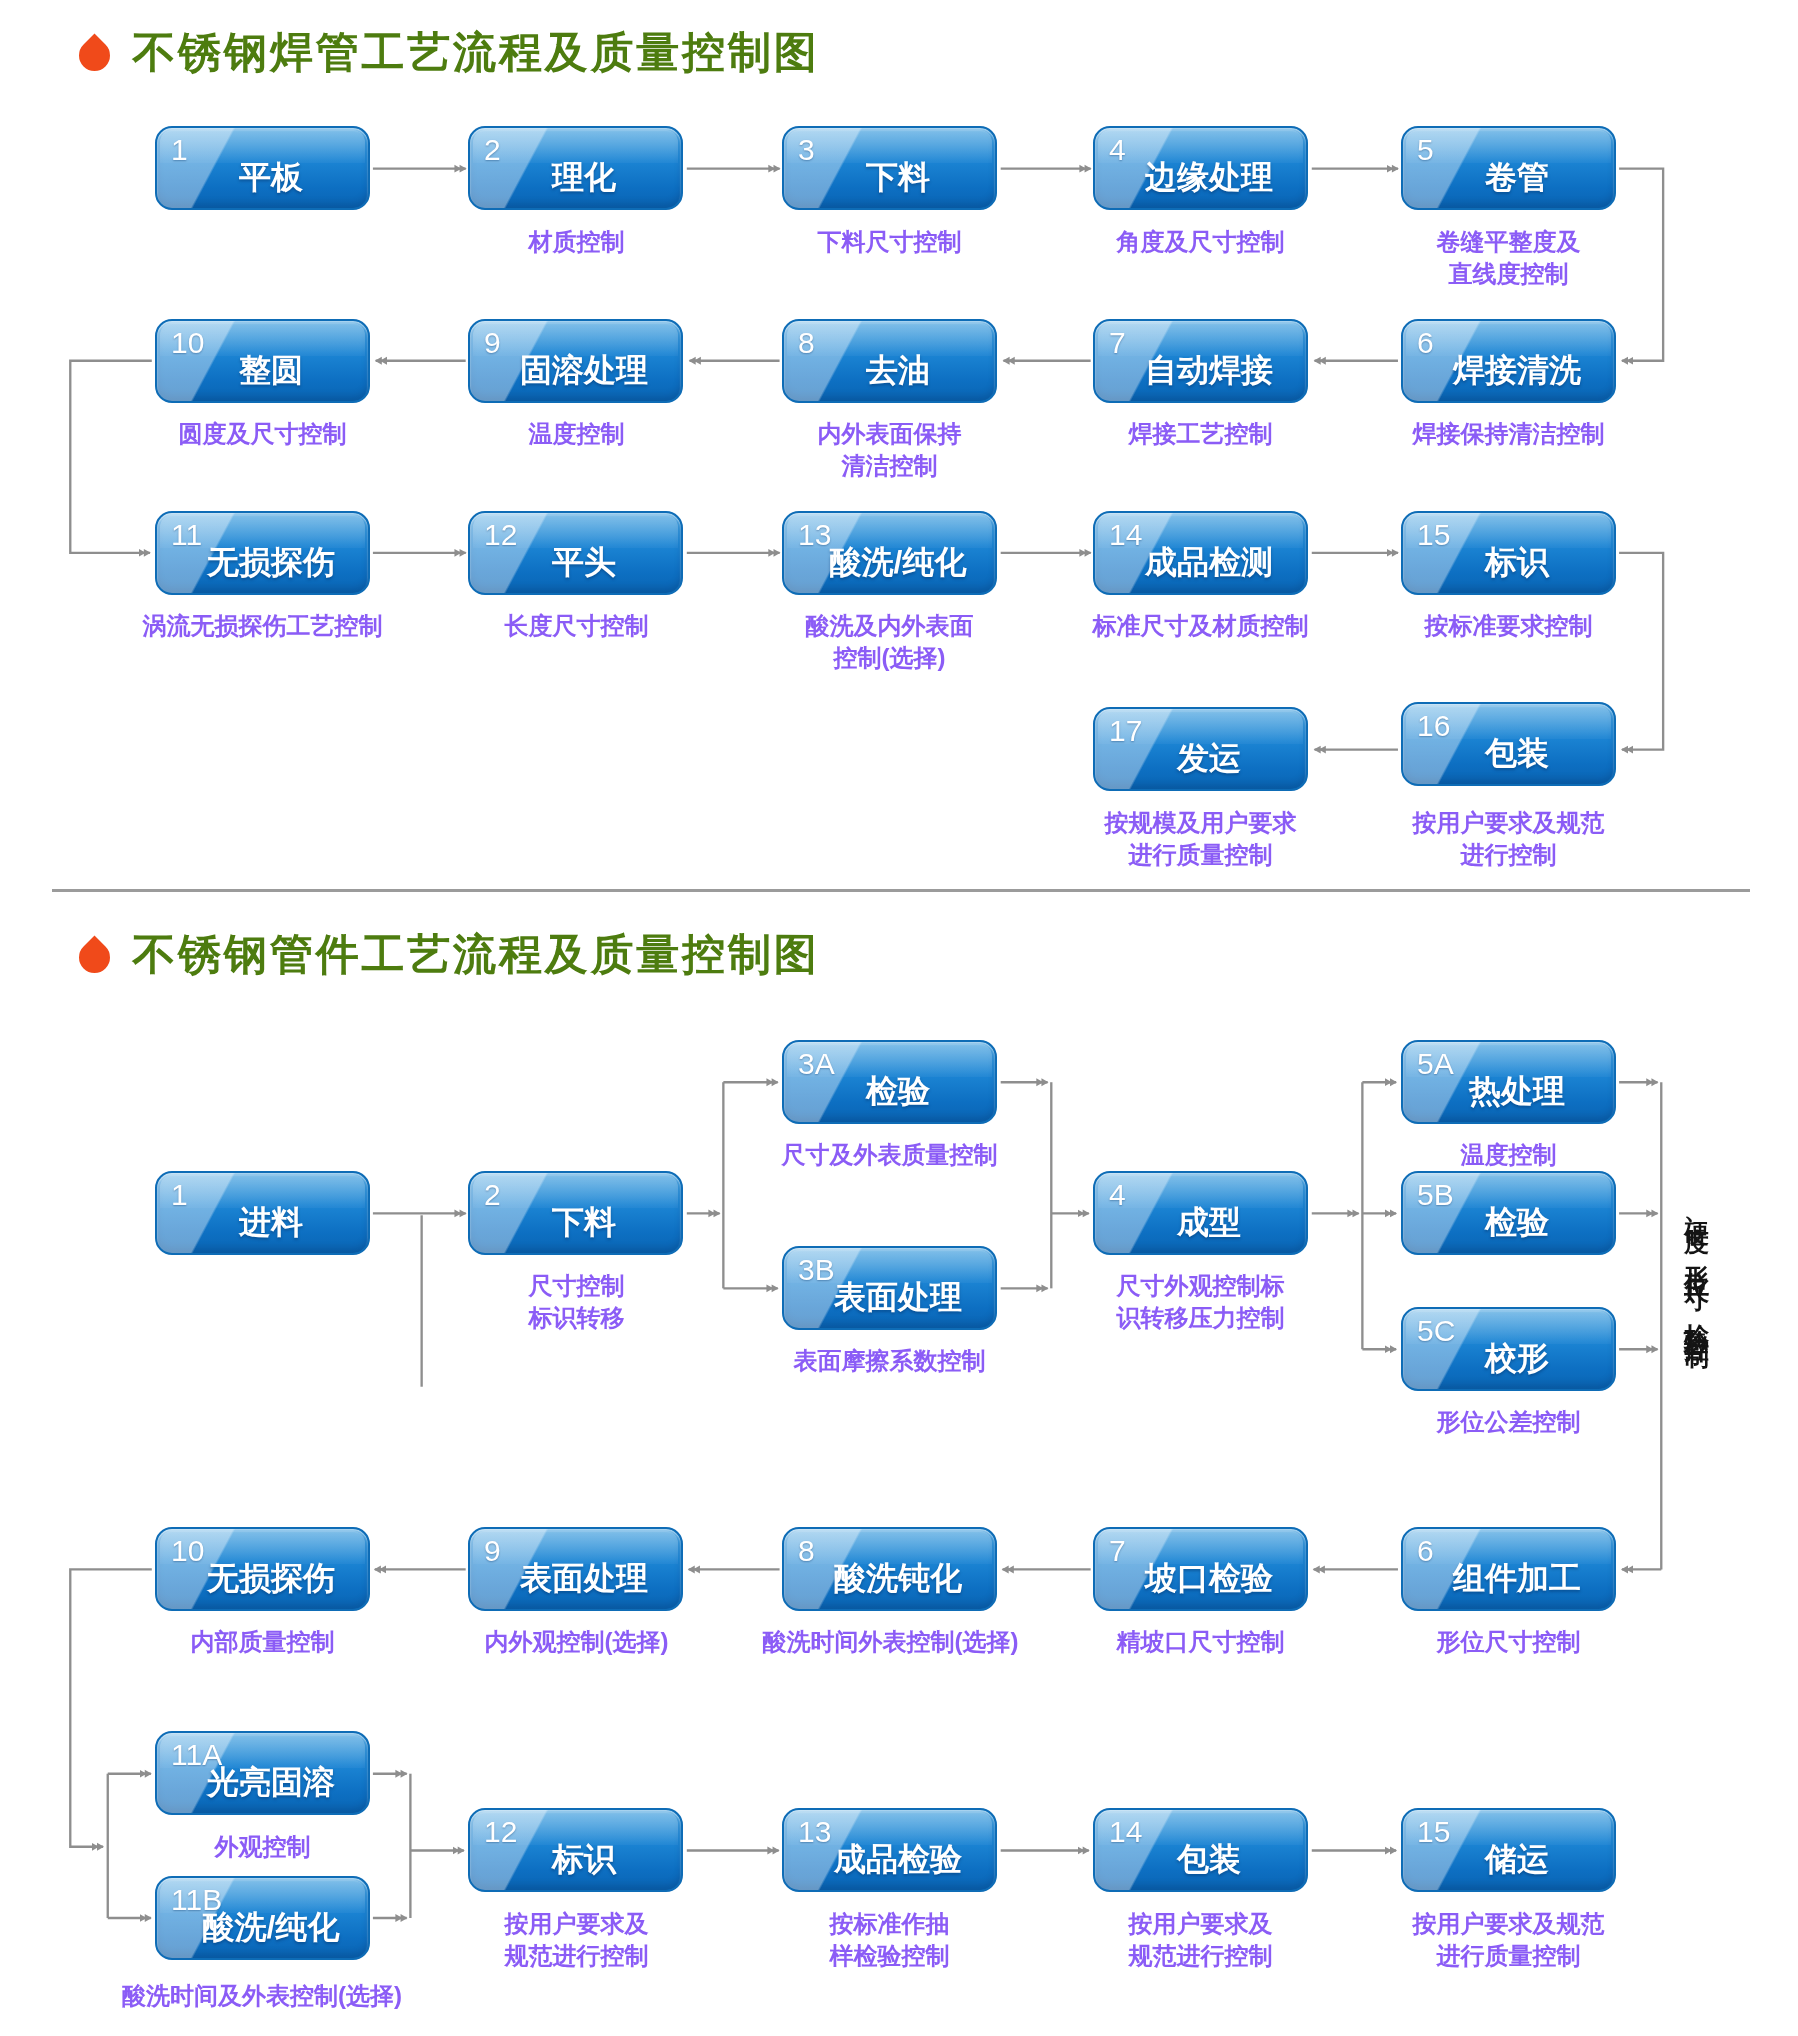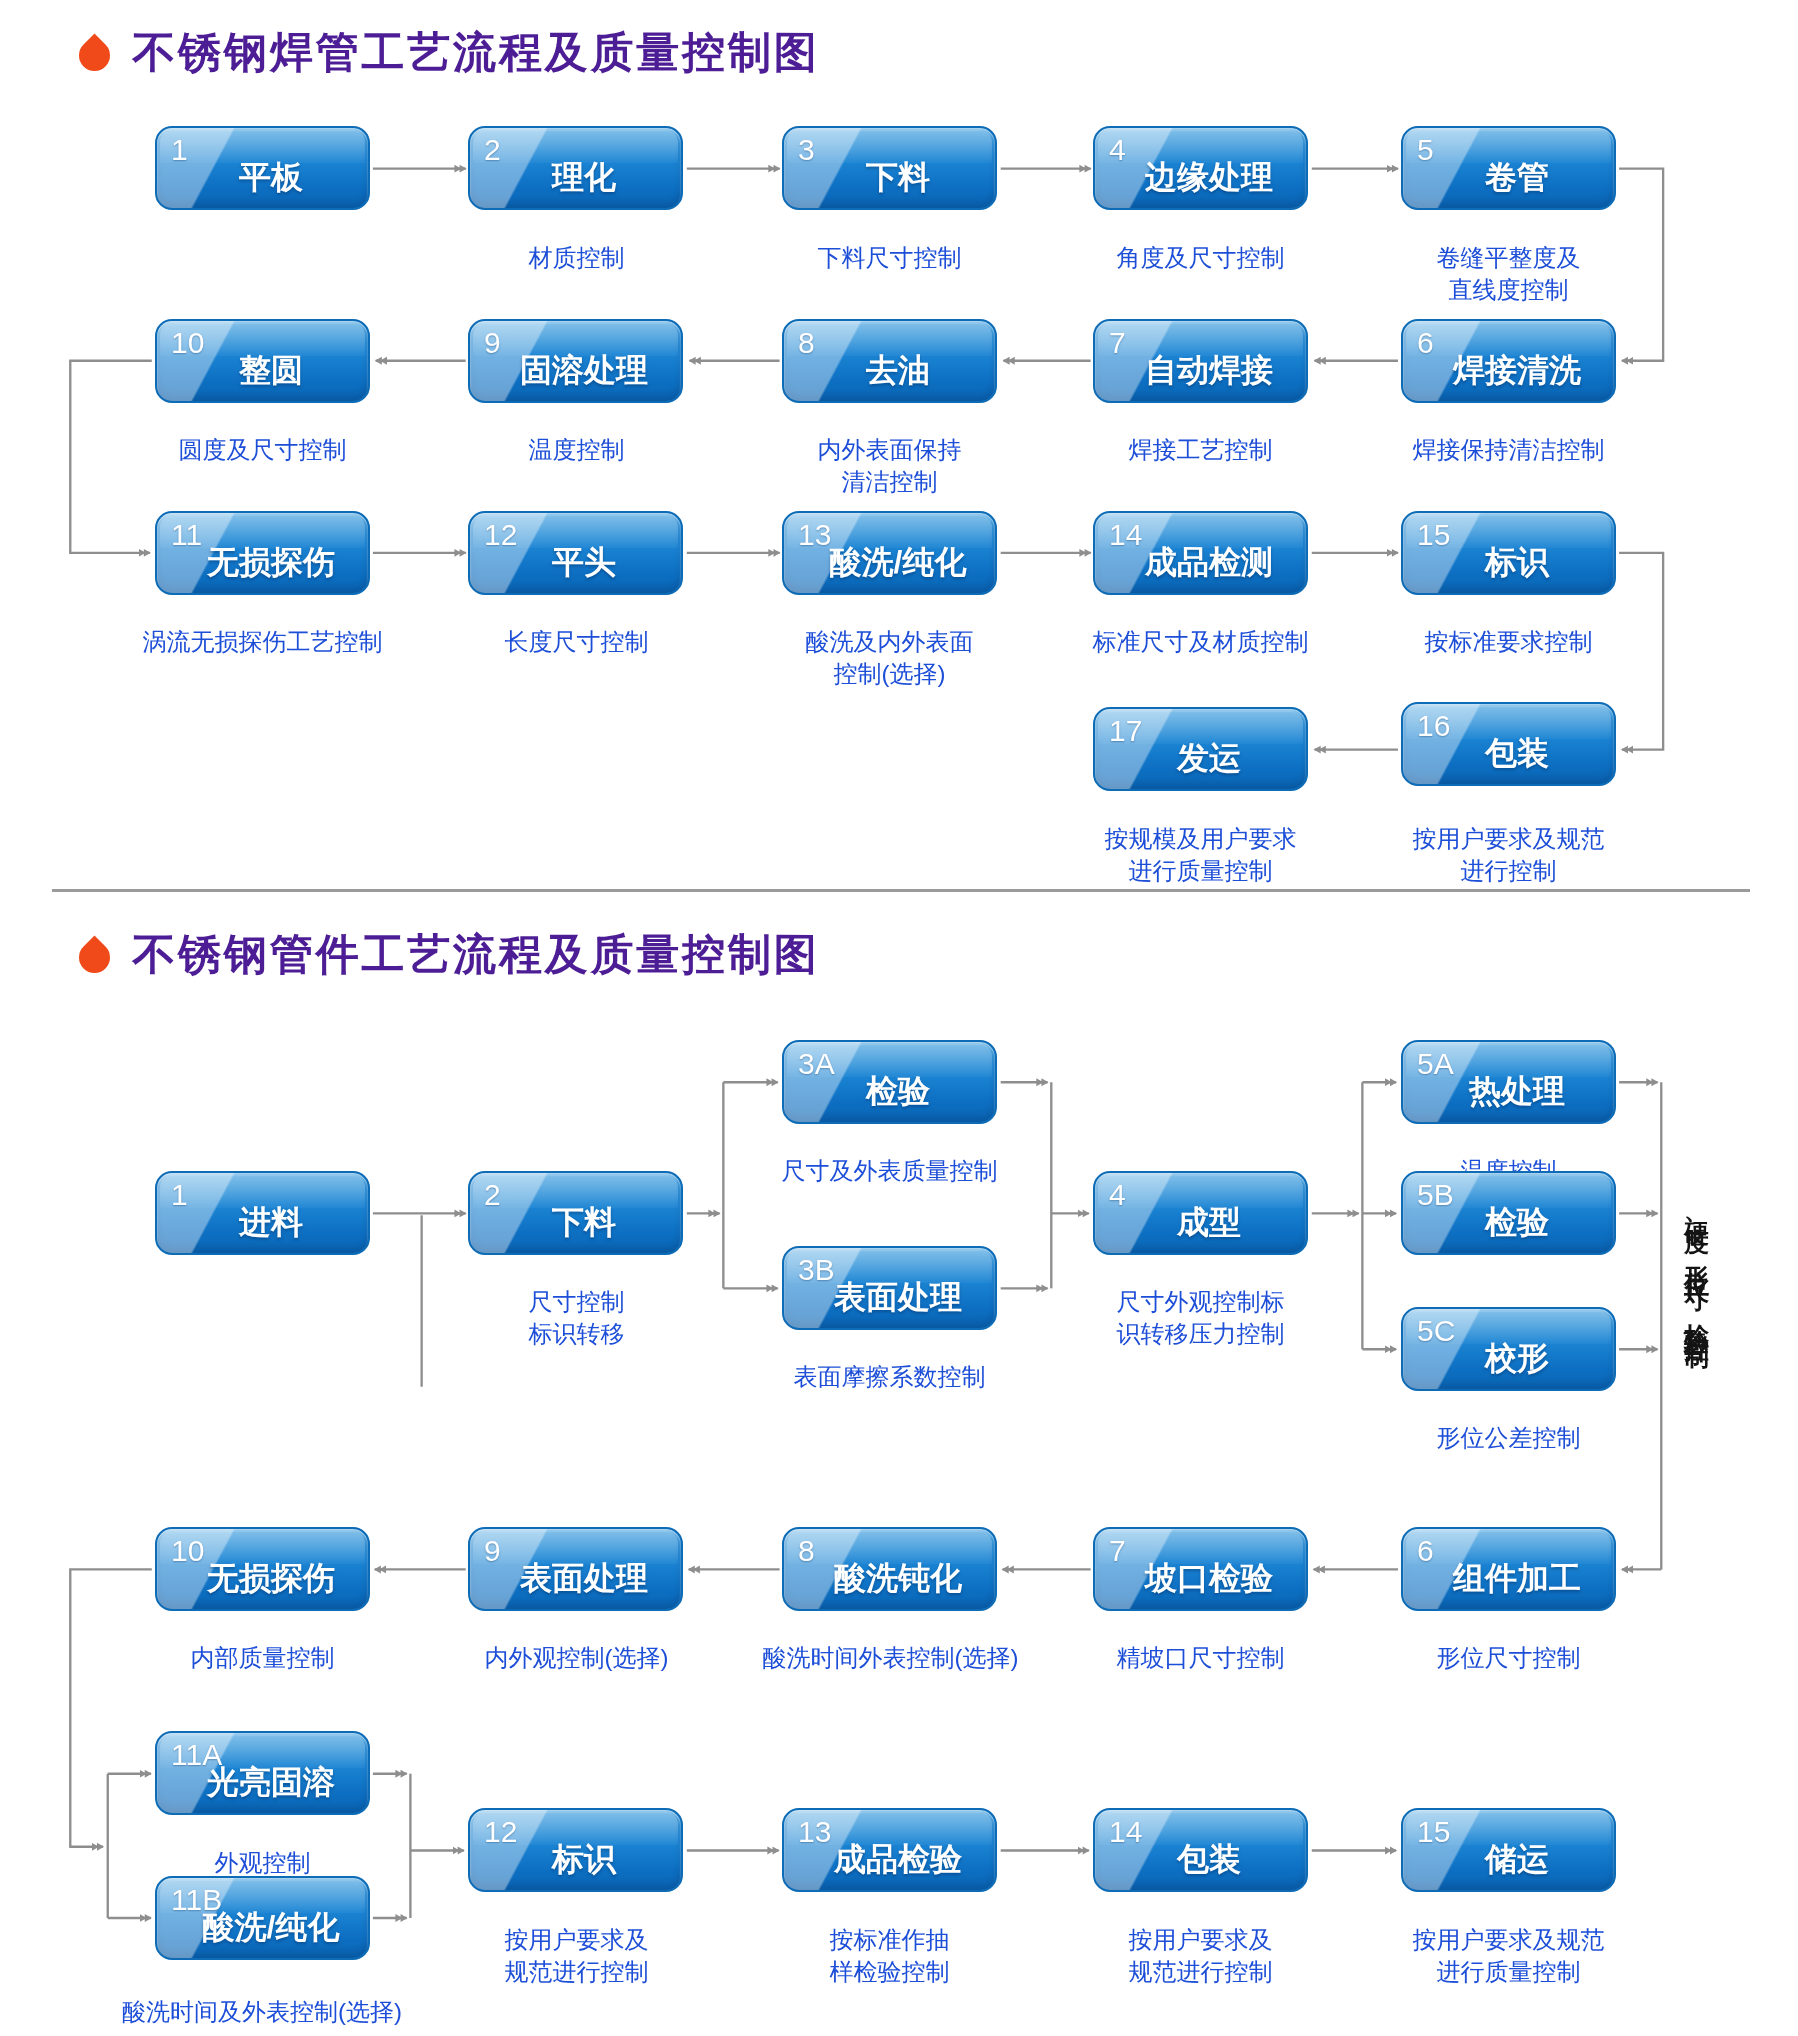--- a/index.html
+++ b/index.html
@@ -3,42 +3,42 @@
 <meta charset="utf-8">
 <style>
   html,body{margin:0;padding:0;background:#fff;}
   body{font-family:"Liberation Sans","DejaVu Sans",sans-serif;}
   #canvas{position:relative;width:1799px;height:2037px;background:#ffffff;overflow:hidden;}
   #connector-layer{position:absolute;left:0;top:0;width:1799px;height:2037px;}
 
   .sec-title{position:absolute;display:flex;align-items:center;gap:22.5px;}
   .drop{width:31px;height:31px;background:#f04a1a;border-radius:0 50% 50% 50%;
         transform:rotate(45deg);flex:0 0 auto;margin-top:5.6px;}
-  .sec-title h1{margin:0;font-size:43px;font-weight:700;color:#4c1d95;letter-spacing:2.8px;white-space:nowrap;}
+  .sec-title h1{margin:0;font-size:43px;font-weight:700;color:#4d7c0f;letter-spacing:2.8px;white-space:nowrap;}
 
   .divider{position:absolute;left:52px;top:889px;width:1698px;height:2.8px;background:#9b9b9b;}
 
   .node{position:absolute;width:215px;height:84px;box-sizing:border-box;
         border-radius:17px;border:2.8px solid #0e6cb6;
         background:linear-gradient(180deg,#4aa4e0 0%,#1c85d4 40%,#0d6fc2 75%,#0a65b4 100%);
         box-shadow:inset 0 1.9px 1.9px rgba(255,255,255,.55), inset 0 -4.7px 7.5px rgba(0,30,70,.18);
         overflow:hidden;}
   .node::before{content:'';position:absolute;inset:0;
         background:linear-gradient(118deg,rgba(255,255,255,.38) 0%,rgba(255,255,255,.38) 30%,rgba(255,255,255,0) 31%);}
   .node::after{content:'';position:absolute;left:2.8px;right:2.8px;top:1.9px;height:42%;
         border-radius:12px 12px 0 0;
         background:linear-gradient(180deg,rgba(255,255,255,.30),rgba(255,255,255,.04));}
   .node .num{position:absolute;left:14px;top:4.7px;font-size:30px;color:#fff;z-index:2;
         text-shadow:0 0.9px 1.9px rgba(0,40,90,.35);}
   .node .lbl{position:absolute;left:54%;bottom:8.4px;transform:translateX(-50%);
         font-size:32px;color:#fff;white-space:nowrap;z-index:2;font-weight:600;
         text-shadow:0 1.9px 2.8px rgba(0,40,90,.4);}
 
-  .sub{position:absolute;font-size:24px;line-height:1.35;color:#1d4ed8;text-align:center;
-       white-space:pre-line;font-weight:400;margin-top:16px;}
+  .sub{position:absolute;font-size:24px;line-height:1.35;color:#8b5cf6;text-align:center;
+       white-space:pre-line;font-weight:700;}
 
   .feed-note{position:absolute;left:272px;top:1402px;width:300px;font-size:24px;line-height:1.35;
        color:#141414;text-align:center;white-space:pre-line;font-weight:600;}
   .vnote{position:absolute;left:1681px;top:1201px;height:337px;writing-mode:vertical-rl;
        font-size:25px;letter-spacing:6.6px;color:#141414;font-weight:600;}
 </style>
 </head>
 <body>
 
 <div id="canvas">

